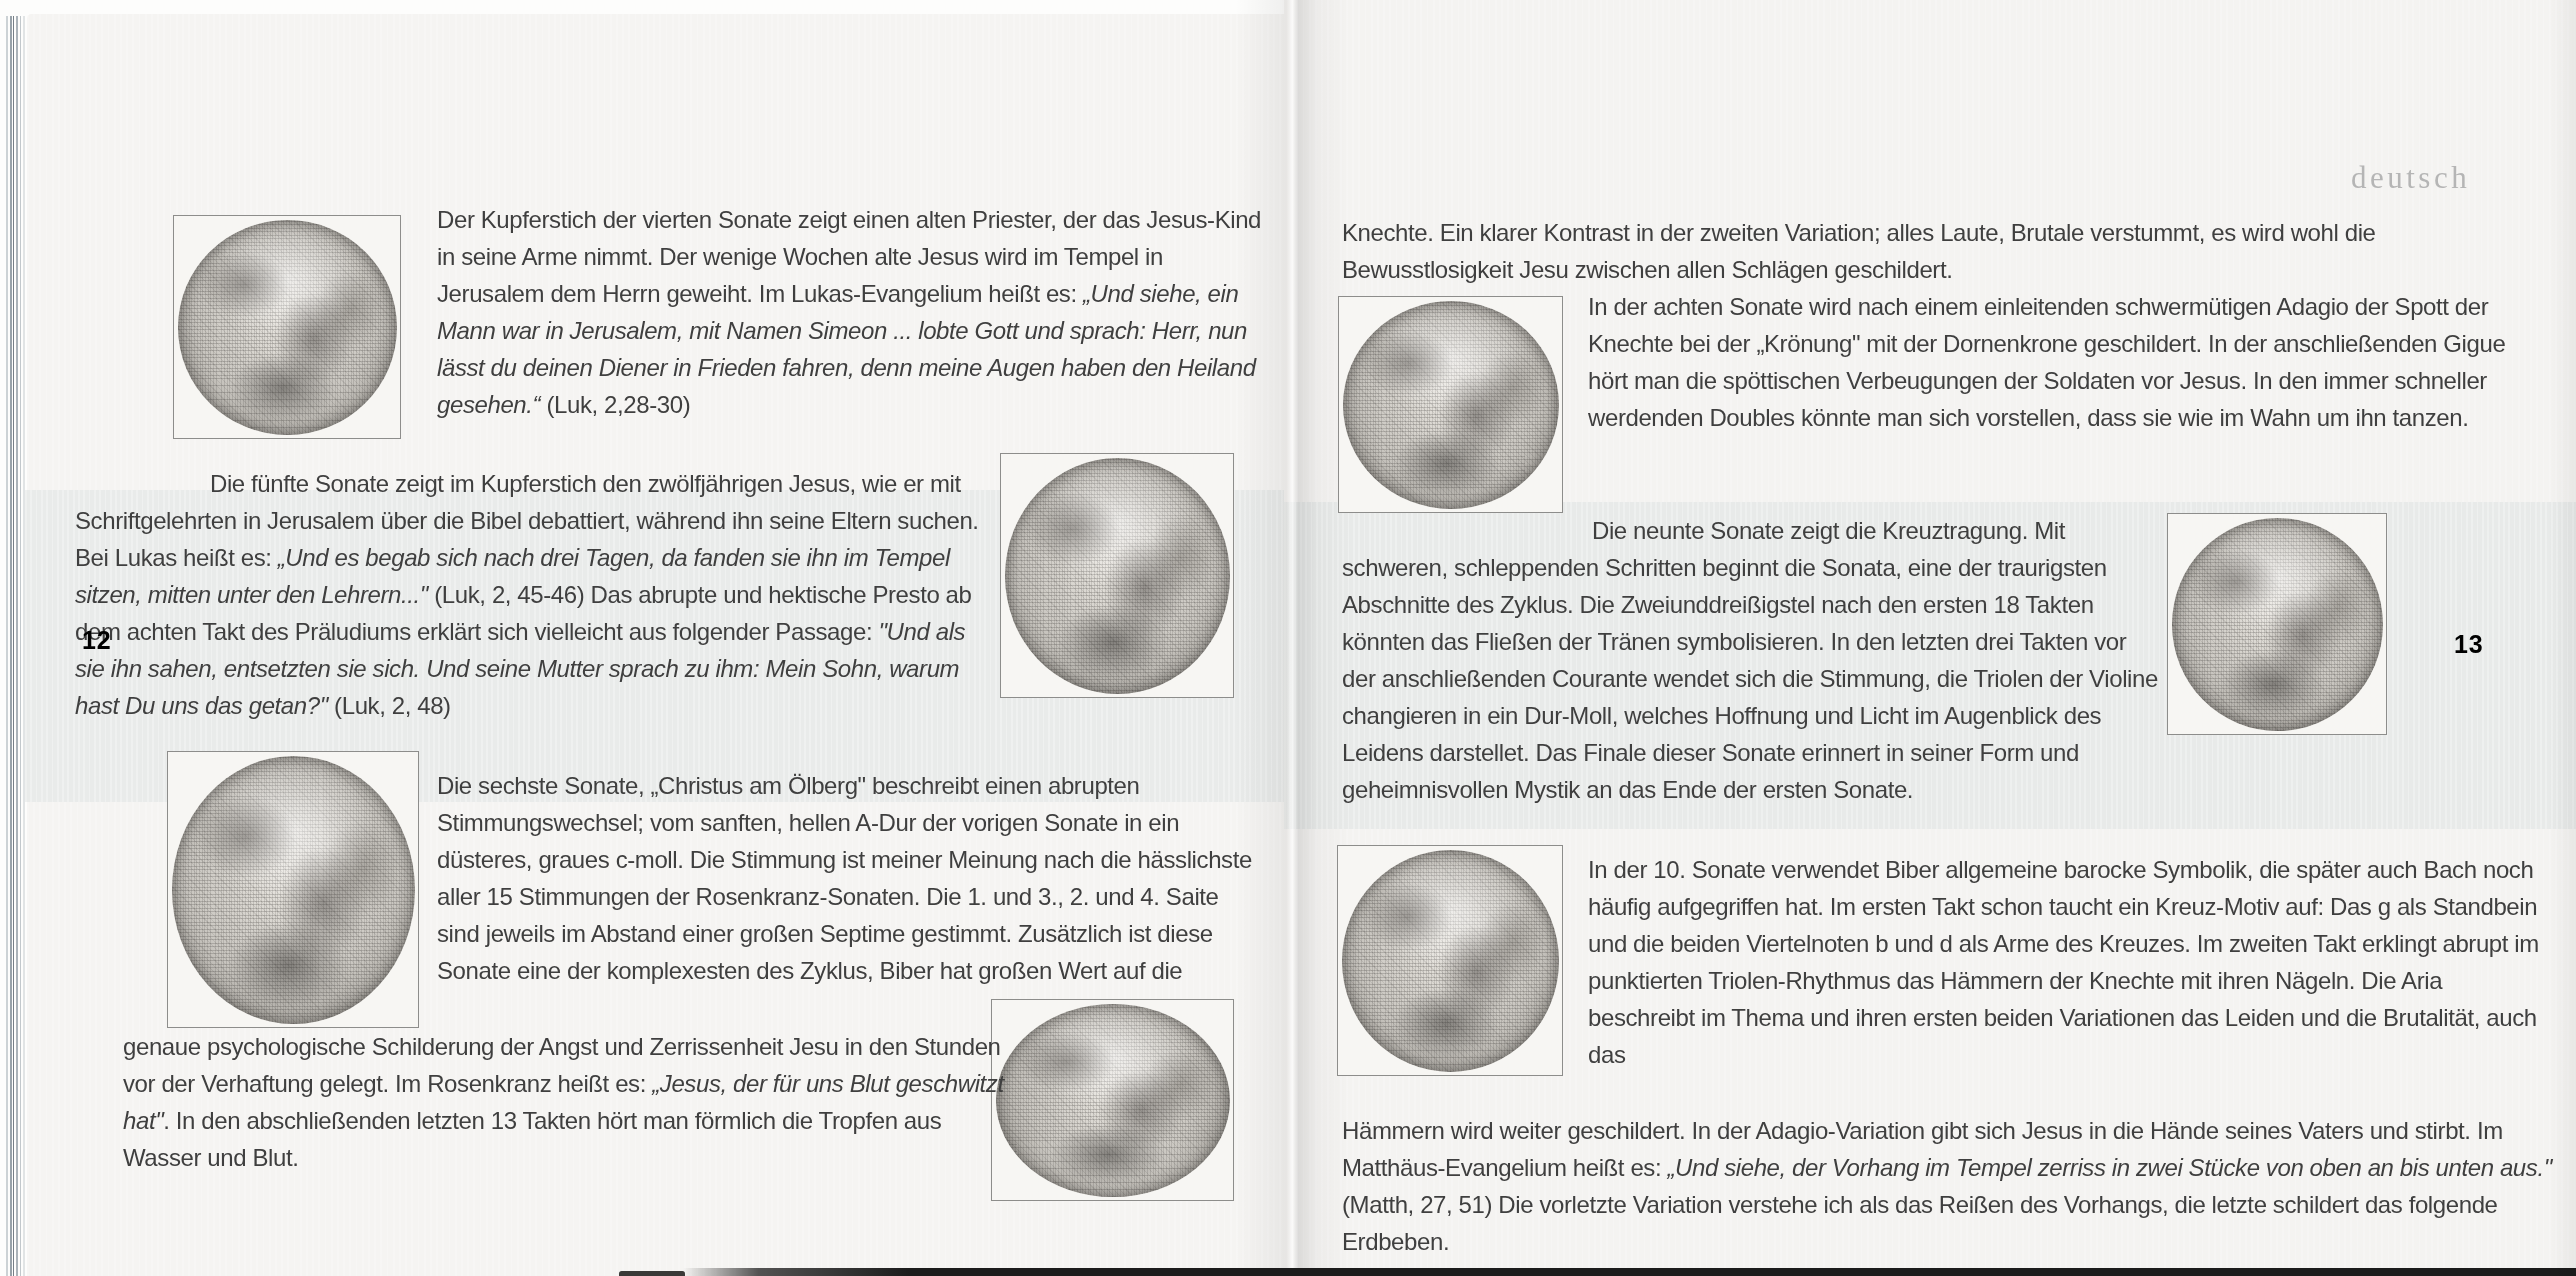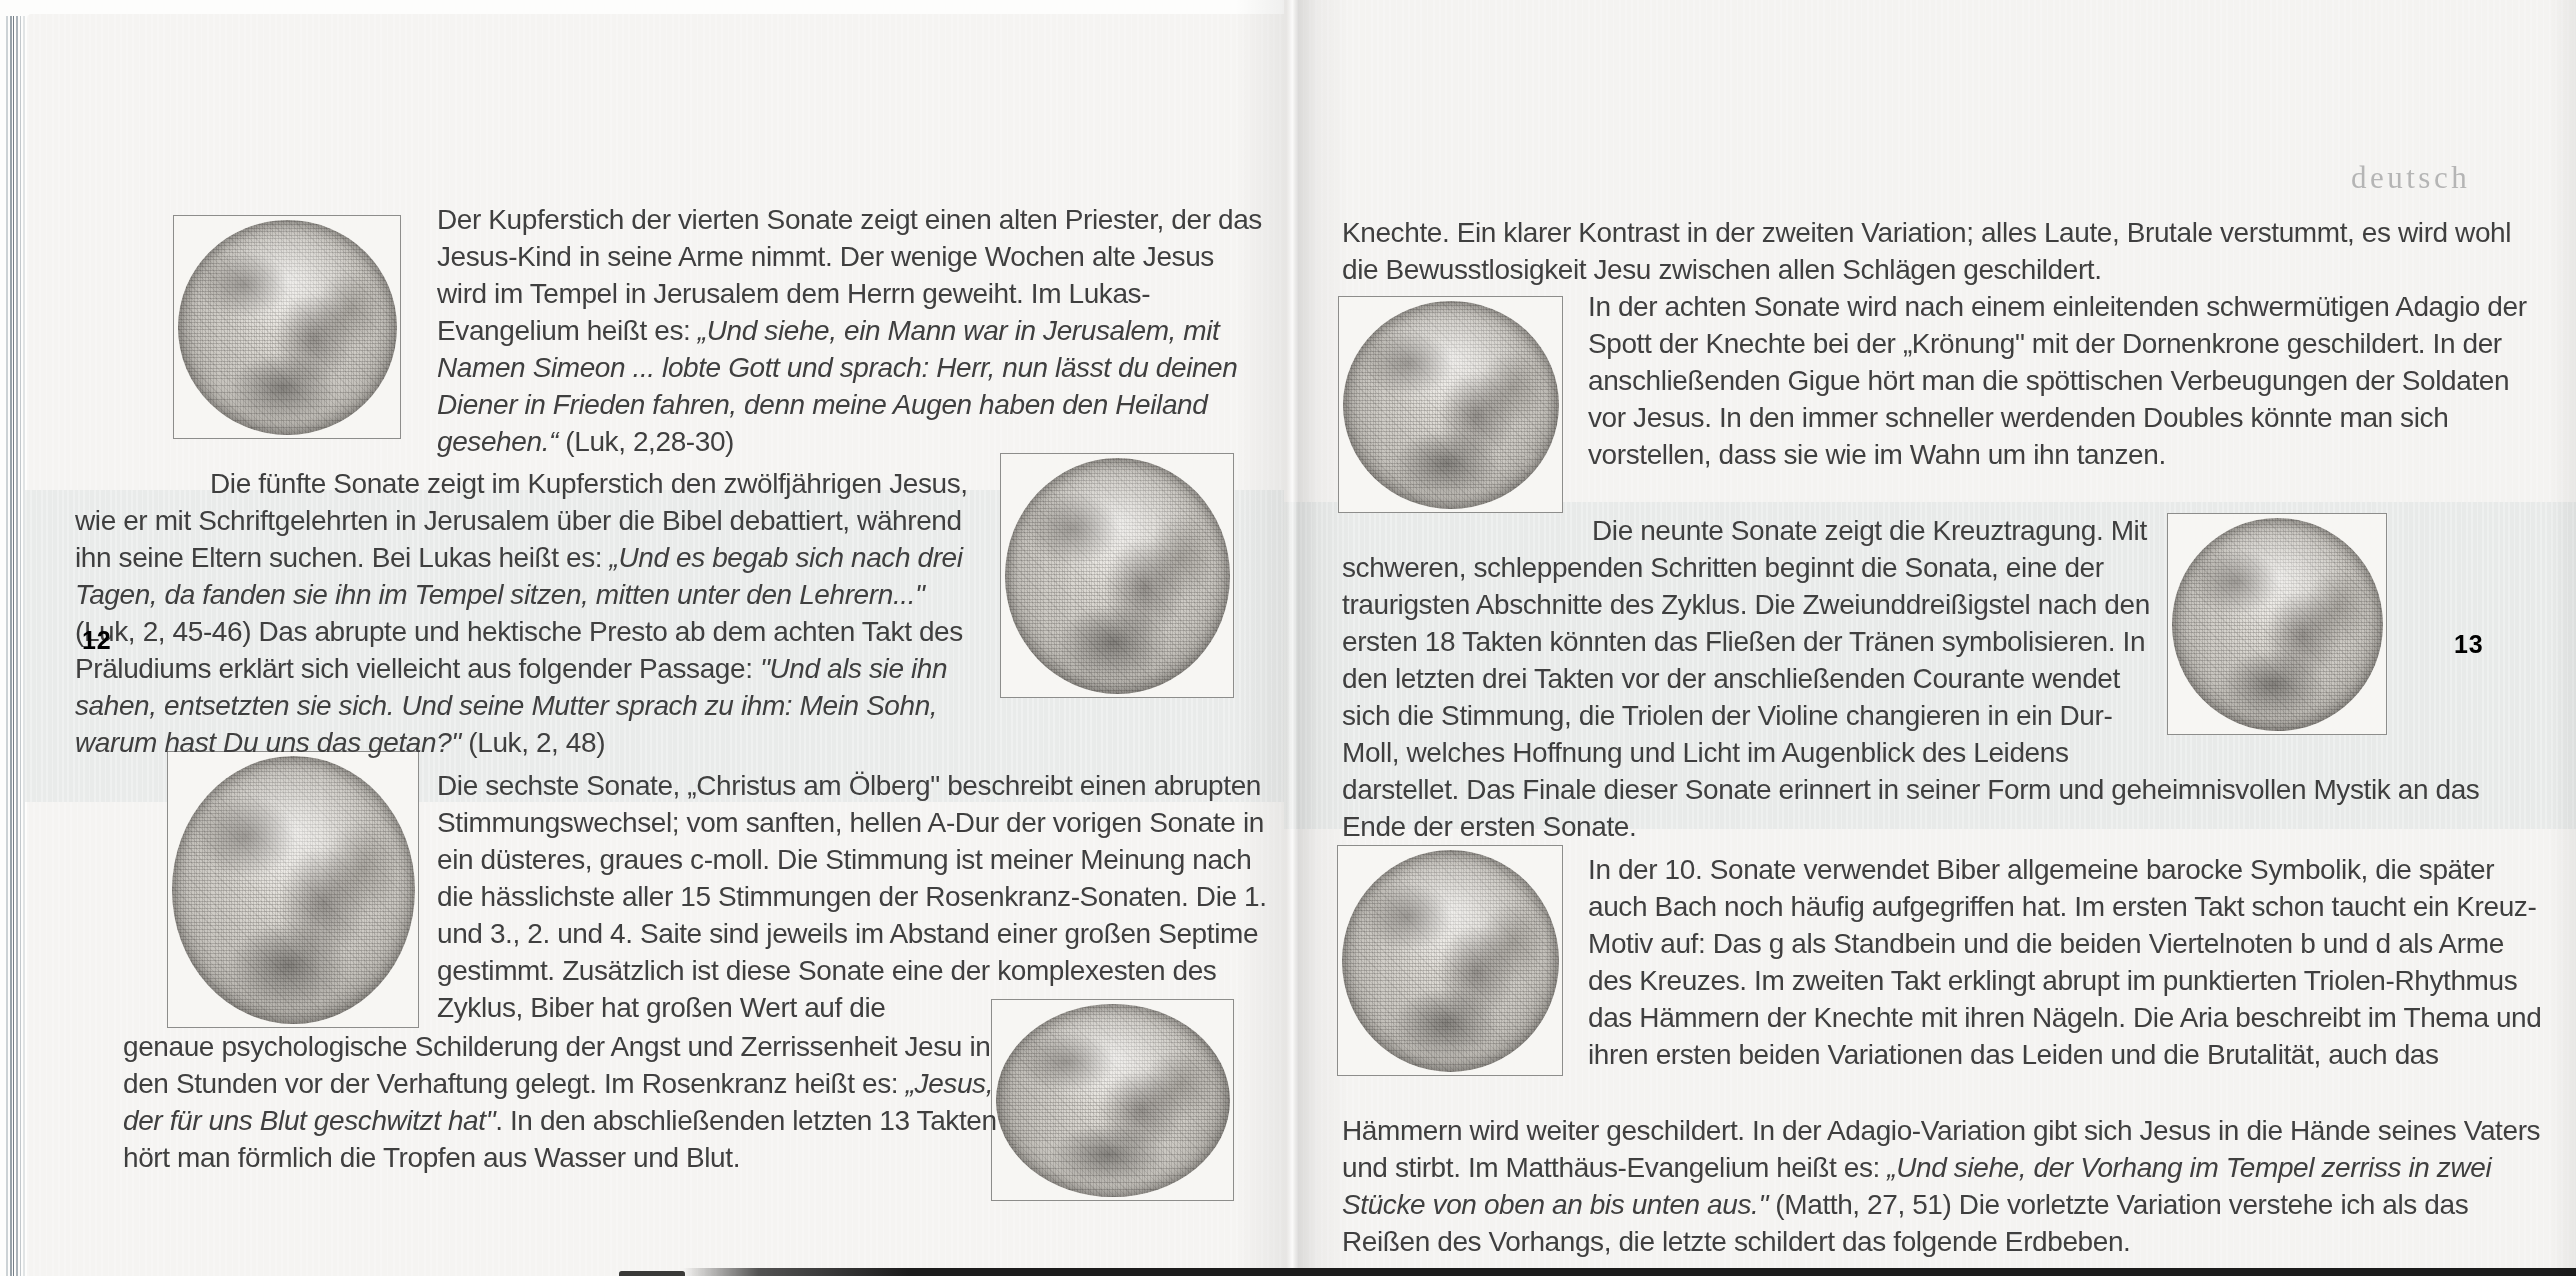--- a/index.html
+++ b/index.html
@@ -31,21 +31,21 @@
       rgba(0,0,0,0) 0%,rgba(0,0,0,.05) 40%,rgba(120,115,110,.12) 44%,
       rgba(255,255,255,.55) 50%,rgba(0,0,0,.10) 55%,rgba(0,0,0,.03) 72%,rgba(0,0,0,0) 100%);}
   
   #shadow-bottom{position:absolute;left:683px;right:0;bottom:0;height:8px;
     background:linear-gradient(to right,rgba(28,28,28,0) 0%,rgba(28,28,28,.75) 4%,#1c1c1c 12%,#1c1c1c 100%);}
   #shadow-blob{position:absolute;left:619px;bottom:0;width:66px;height:5.3px;background:#3a3a38;border-radius:2.7px 2.7px 0 0;}
   #edge-right-shade{position:absolute;right:0;top:0;width:27px;height:1276px;
     background:linear-gradient(to right,rgba(0,0,0,0),rgba(0,0,0,.05));}
   #top-wedge{position:absolute;left:0;top:0;width:1284px;height:14px;background:#fdfdfc;}
   
-  .txt{position:absolute;font-size:28px;line-height:37px;letter-spacing:-0.4px;
+  .txt{position:absolute;font-size:24px;line-height:37px;letter-spacing:-0.4px;
     text-align:left;white-space:normal;hyphens:none;}
   .txt .it{font-style:italic;}
   .indent-xl{text-indent:250px;}
   .indent-lg{text-indent:135px;}
   .indent-md{text-indent:108px;}
   .spacer-r{float:right;}
   .pagenum{position:absolute;font-size:25px;color:#000000;letter-spacing:0.9px;font-weight:bold;}
   #lang-header{position:absolute;left:2351px;top:160px;
     font-family:"Liberation Serif",serif;font-size:31px;color:#b5b5b5;letter-spacing:3.5px;}
   

